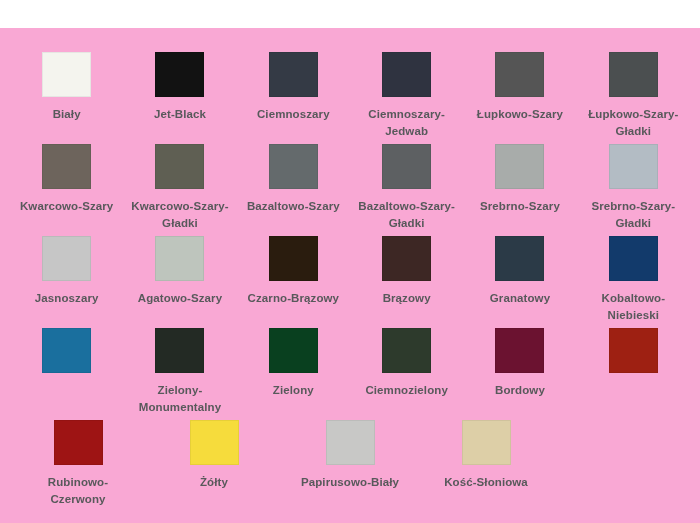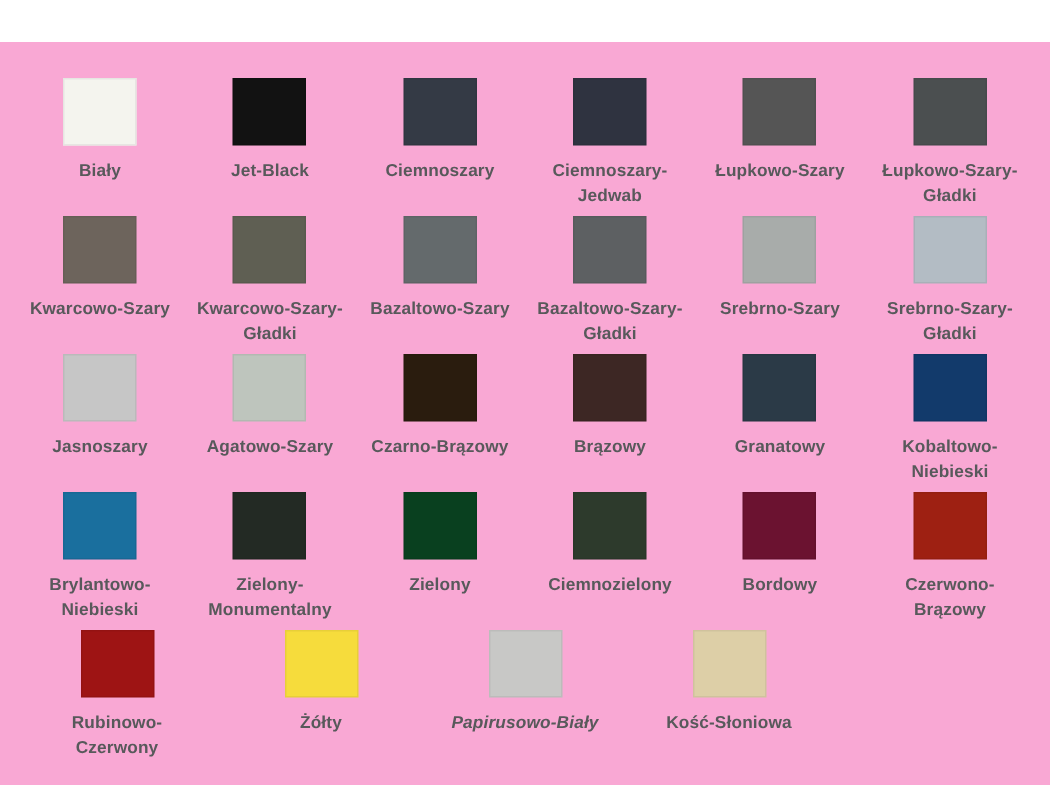--- a/index.html
+++ b/index.html
@@ -140,55 +140,53 @@
         <div class="swatch-label" style="color: rgb(88, 89, 91);">Granatowy</div>
       </div>
       <div class="swatch-cell">
         <div class="swatch-chip" style="background: rgb(18, 58, 107);"></div>
         <div class="swatch-label" style="color: rgb(88, 89, 91);">Kobaltowo-Niebieski</div>
       </div>
     </div>
     <div class="swatch-row">
       <div class="swatch-cell">
         <div class="swatch-chip" style="background: rgb(26, 111, 158);"></div>
-        <div class="swatch-label" style="color: rgb(88, 89, 91);">Brylantowo-Niebieski</div>
       </div>
       <div class="swatch-cell">
         <div class="swatch-chip" style="background: rgb(35, 42, 36);"></div>
         <div class="swatch-label" style="color: rgb(88, 89, 91);">Zielony-Monumentalny</div>
       </div>
       <div class="swatch-cell">
         <div class="swatch-chip" style="background: rgb(9, 64, 31);"></div>
         <div class="swatch-label" style="color: rgb(88, 89, 91);">Zielony</div>
       </div>
       <div class="swatch-cell">
         <div class="swatch-chip" style="background: rgb(45, 58, 44);"></div>
         <div class="swatch-label" style="color: rgb(88, 89, 91);">Ciemnozielony</div>
       </div>
       <div class="swatch-cell">
         <div class="swatch-chip" style="background: rgb(107, 18, 48);"></div>
         <div class="swatch-label" style="color: rgb(88, 89, 91);">Bordowy</div>
       </div>
       <div class="swatch-cell">
         <div class="swatch-chip" style="background: rgb(158, 32, 18);"></div>
-        <div class="swatch-label" style="color: rgb(88, 89, 91);">Czerwono-Brązowy</div>
       </div>
     </div>
     <div class="swatch-row">
       <div class="swatch-cell">
         <div class="swatch-chip" style="background: rgb(158, 20, 20);"></div>
         <div class="swatch-label" style="color: rgb(88, 89, 91);">Rubinowo-Czerwony</div>
       </div>
       <div class="swatch-cell">
         <div class="swatch-chip" style="background: rgb(246, 220, 60);"></div>
         <div class="swatch-label" style="color: rgb(88, 89, 91);">Żółty</div>
       </div>
       <div class="swatch-cell">
         <div class="swatch-chip" style="background: rgb(200, 200, 198);"></div>
-        <div class="swatch-label" style="color: rgb(88, 89, 91); font-style: italic;">Papirusowo-Biały</div>
+        <div class="swatch-label" style="color: rgb(88, 89, 91);">Papirusowo-Biały</div>
       </div>
       <div class="swatch-cell">
         <div class="swatch-chip" style="background: rgb(221, 207, 167);"></div>
         <div class="swatch-label" style="color: rgb(88, 89, 91); text-align: right;">Kość-Słoniowa</div>
       </div>
       <div class="swatch-cell"></div>
     </div>
   </div>
 
 </body></html>

